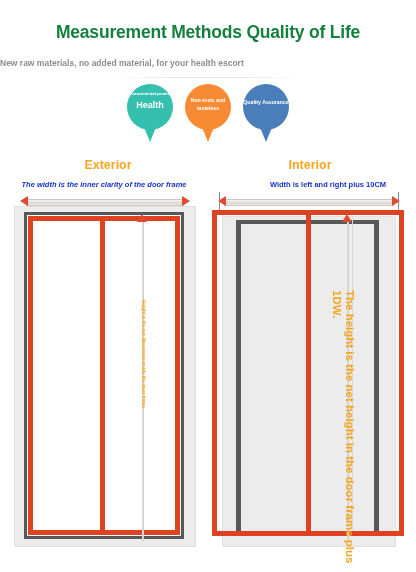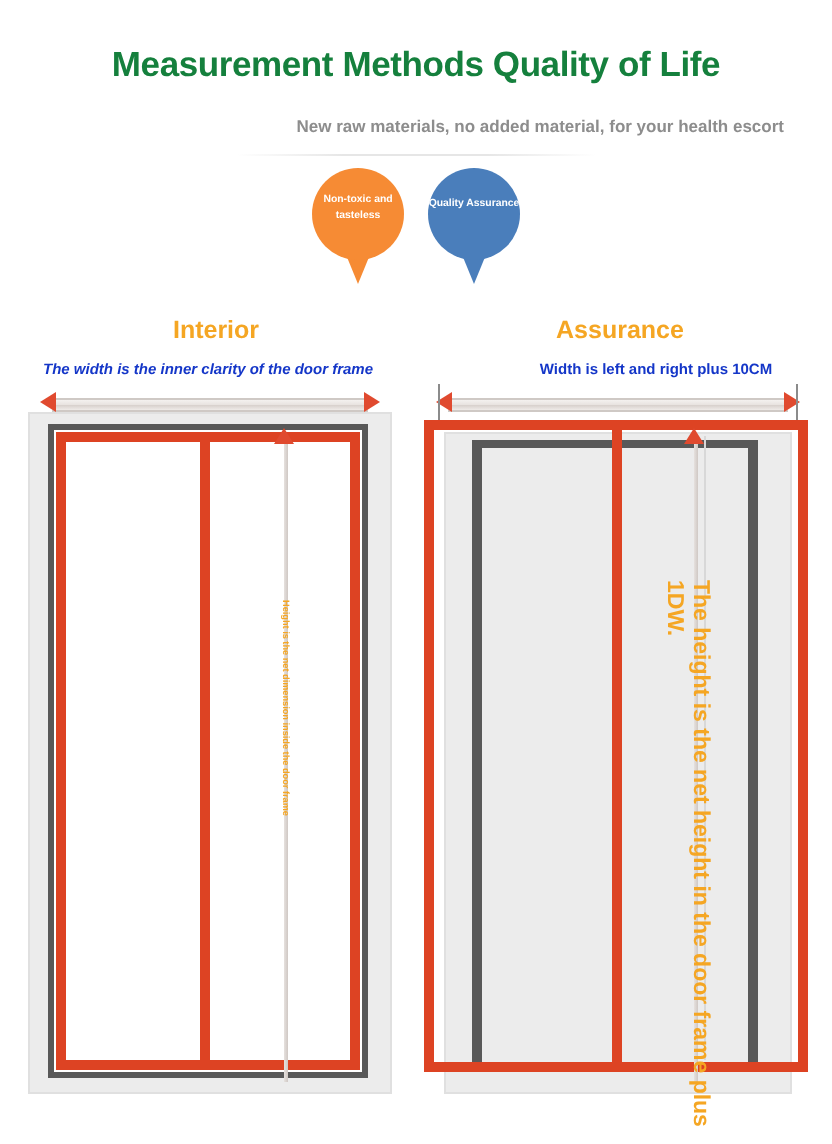--- a/index.html
+++ b/index.html
@@ -26,21 +26,21 @@
     font-size: 17.5px;
     font-weight: bold;
     color: #15803d;
     letter-spacing: -0.2px;
   }
   #page-subtitle {
     position: absolute;
     top: 58px;
     left: 0;
     width: 392px;
-    text-align: right;
+    text-align: left;
     font-size: 8.5px;
     font-weight: bold;
     color: #8d8d8d;
   }
   #header-divider {
     position: absolute;
     top: 77px;
     left: 118px;
     width: 180px;
     height: 1px;
@@ -259,41 +259,49 @@
 </style>
 </head>
 <body>
 
 <div id="page-title">Measurement Methods Quality of Life</div>
 <div id="page-subtitle">New raw materials, no added material, for your health escort</div>
 <div id="header-divider"></div>
 
 <div id="features">
 
+  <div class="pin">
+    <div class="pin-tip" style="color:#35BFAE;"></div>
+    <div class="pin-body" style="background:#35BFAE;"></div>
+    <div class="pin-text">
+      <span class="pin-small">Environmental protection</span>
+      <span class="pin-big">Health</span>
+    </div>
+  </div>
 
   <div class="pin">
     <div class="pin-tip" style="color:#F68B34;"></div>
     <div class="pin-body" style="background:#F68B34;"></div>
     <div class="pin-text" style="top:12px;">
       <span class="pin-multi">Non-toxic and tasteless</span>
     </div>
   </div>
 
   <div class="pin">
     <div class="pin-tip" style="color:#4A7EBB;"></div>
     <div class="pin-body" style="background:#4A7EBB;"></div>
     <div class="pin-text" style="top:14px;">
       <span class="pin-multi">Quality Assurance</span>
     </div>
   </div>
 
 </div>
 
-<div class="section-heading" id="heading-interior">Interior</div>
-<div class="section-heading" id="heading-exterior">Assurance</div>
+<div class="section-heading" id="heading-interior">Exterior</div>
+<div class="section-heading" id="heading-exterior">Interior</div>
 
 <div class="section-caption" id="caption-interior">The width is the inner clarity of the door frame</div>
 <div class="section-caption" id="caption-exterior">Width is left and right plus 10CM</div>
 
 <div class="width-arrow" id="width-arrow-interior">
   <div class="wa-bar"></div>
   <div class="wa-head left"></div>
   <div class="wa-head right"></div>
 </div>
 

